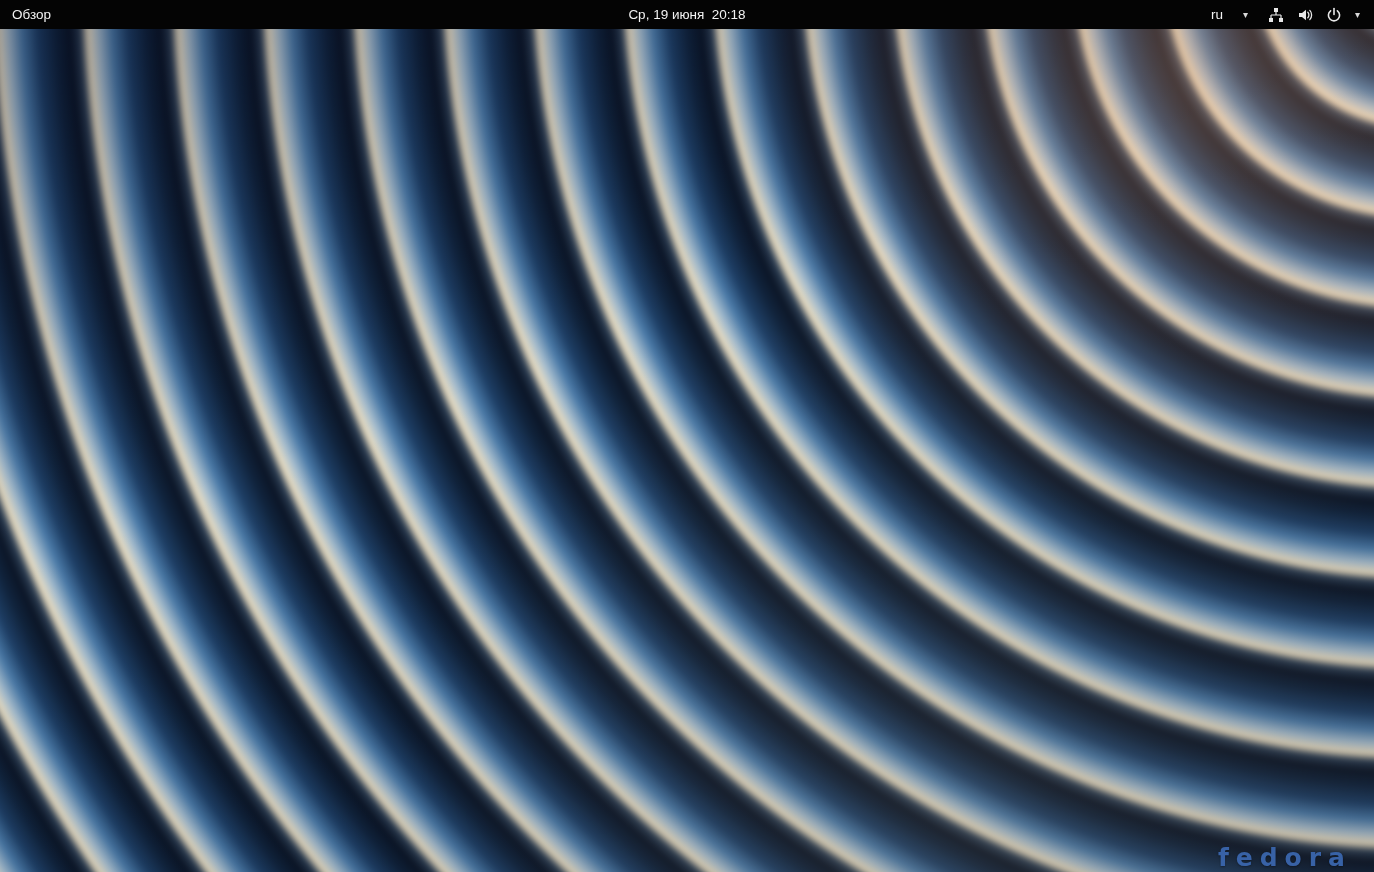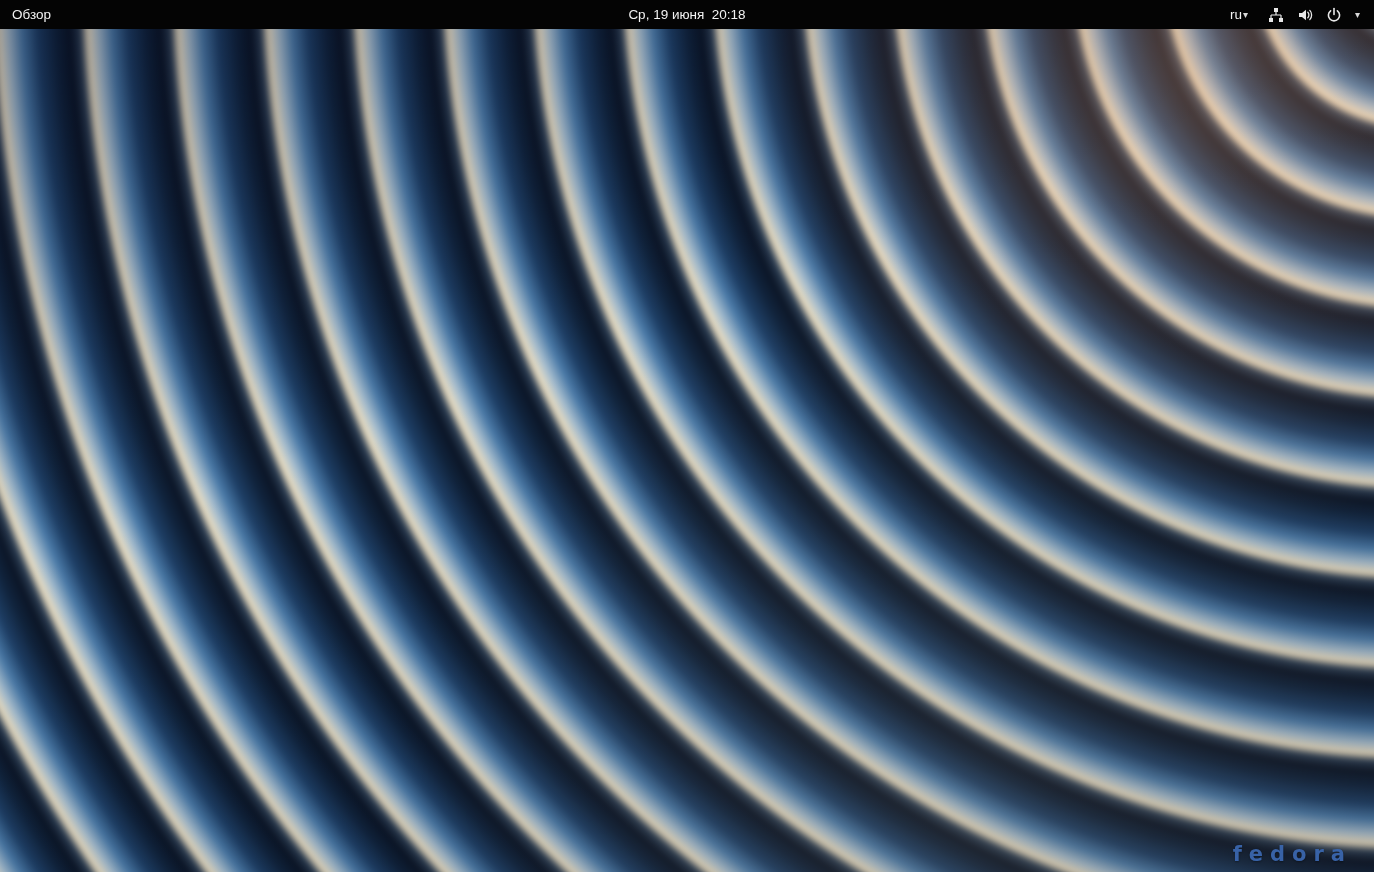--- a/index.html
+++ b/index.html
@@ -21,21 +21,21 @@
   .overview-button {
     padding: 0 12px; height: 100%; display: flex; align-items: center;
     cursor: pointer;
   }
   .clock-button {
     position: absolute; left: 50%; top: 0; transform: translateX(-50%);
     height: 100%; display: flex; align-items: center; padding: 0 12px;
     cursor: pointer; white-space: pre;
   }
   .kbd-layout-button {
-    display: flex; align-items: center; gap: 1px;
+    display: flex; align-items: center; gap: 20px;
     height: 100%; padding: 0 10px; cursor: pointer;
   }
   .system-menu {
     display: flex; align-items: center; gap: 13px;
     height: 100%; padding: 0 14px 0 10px; cursor: pointer;
   }
   .chevron { font-size: 10px; color: #d8d8d8; line-height: 1; }
   .bar-icon { display: flex; align-items: center; }
   .bar-icon svg { display: block; }
 
@@ -58,23 +58,23 @@
         #ecdfc2 72px,
         #2a3c52 80px,
         #0b1526 90px);
     filter: blur(2.5px);
   }
   .wallpaper .vignette {
     position: absolute; inset: 0;
     background: linear-gradient(160deg, rgba(0,0,20,0.25) 0%, rgba(0,0,0,0) 40%, rgba(0,0,10,0.15) 100%);
   }
   .branding {
-    position: absolute; right: 22px; bottom: 6px;
+    position: absolute; right: 22px; bottom: 0;
     font-family: "DejaVu Sans", sans-serif;
-    font-weight: bold; font-size: 21px; letter-spacing: 7px;
+    font-weight: bold; font-size: 25px; letter-spacing: 7px;
     color: #3a66ad; opacity: 0.95;
     text-shadow: 0 1px 2px rgba(0,0,0,0.35);
   }
 </style>
 </head>
 <body>
 
 <div class="screen">
 
   <div class="topbar">

